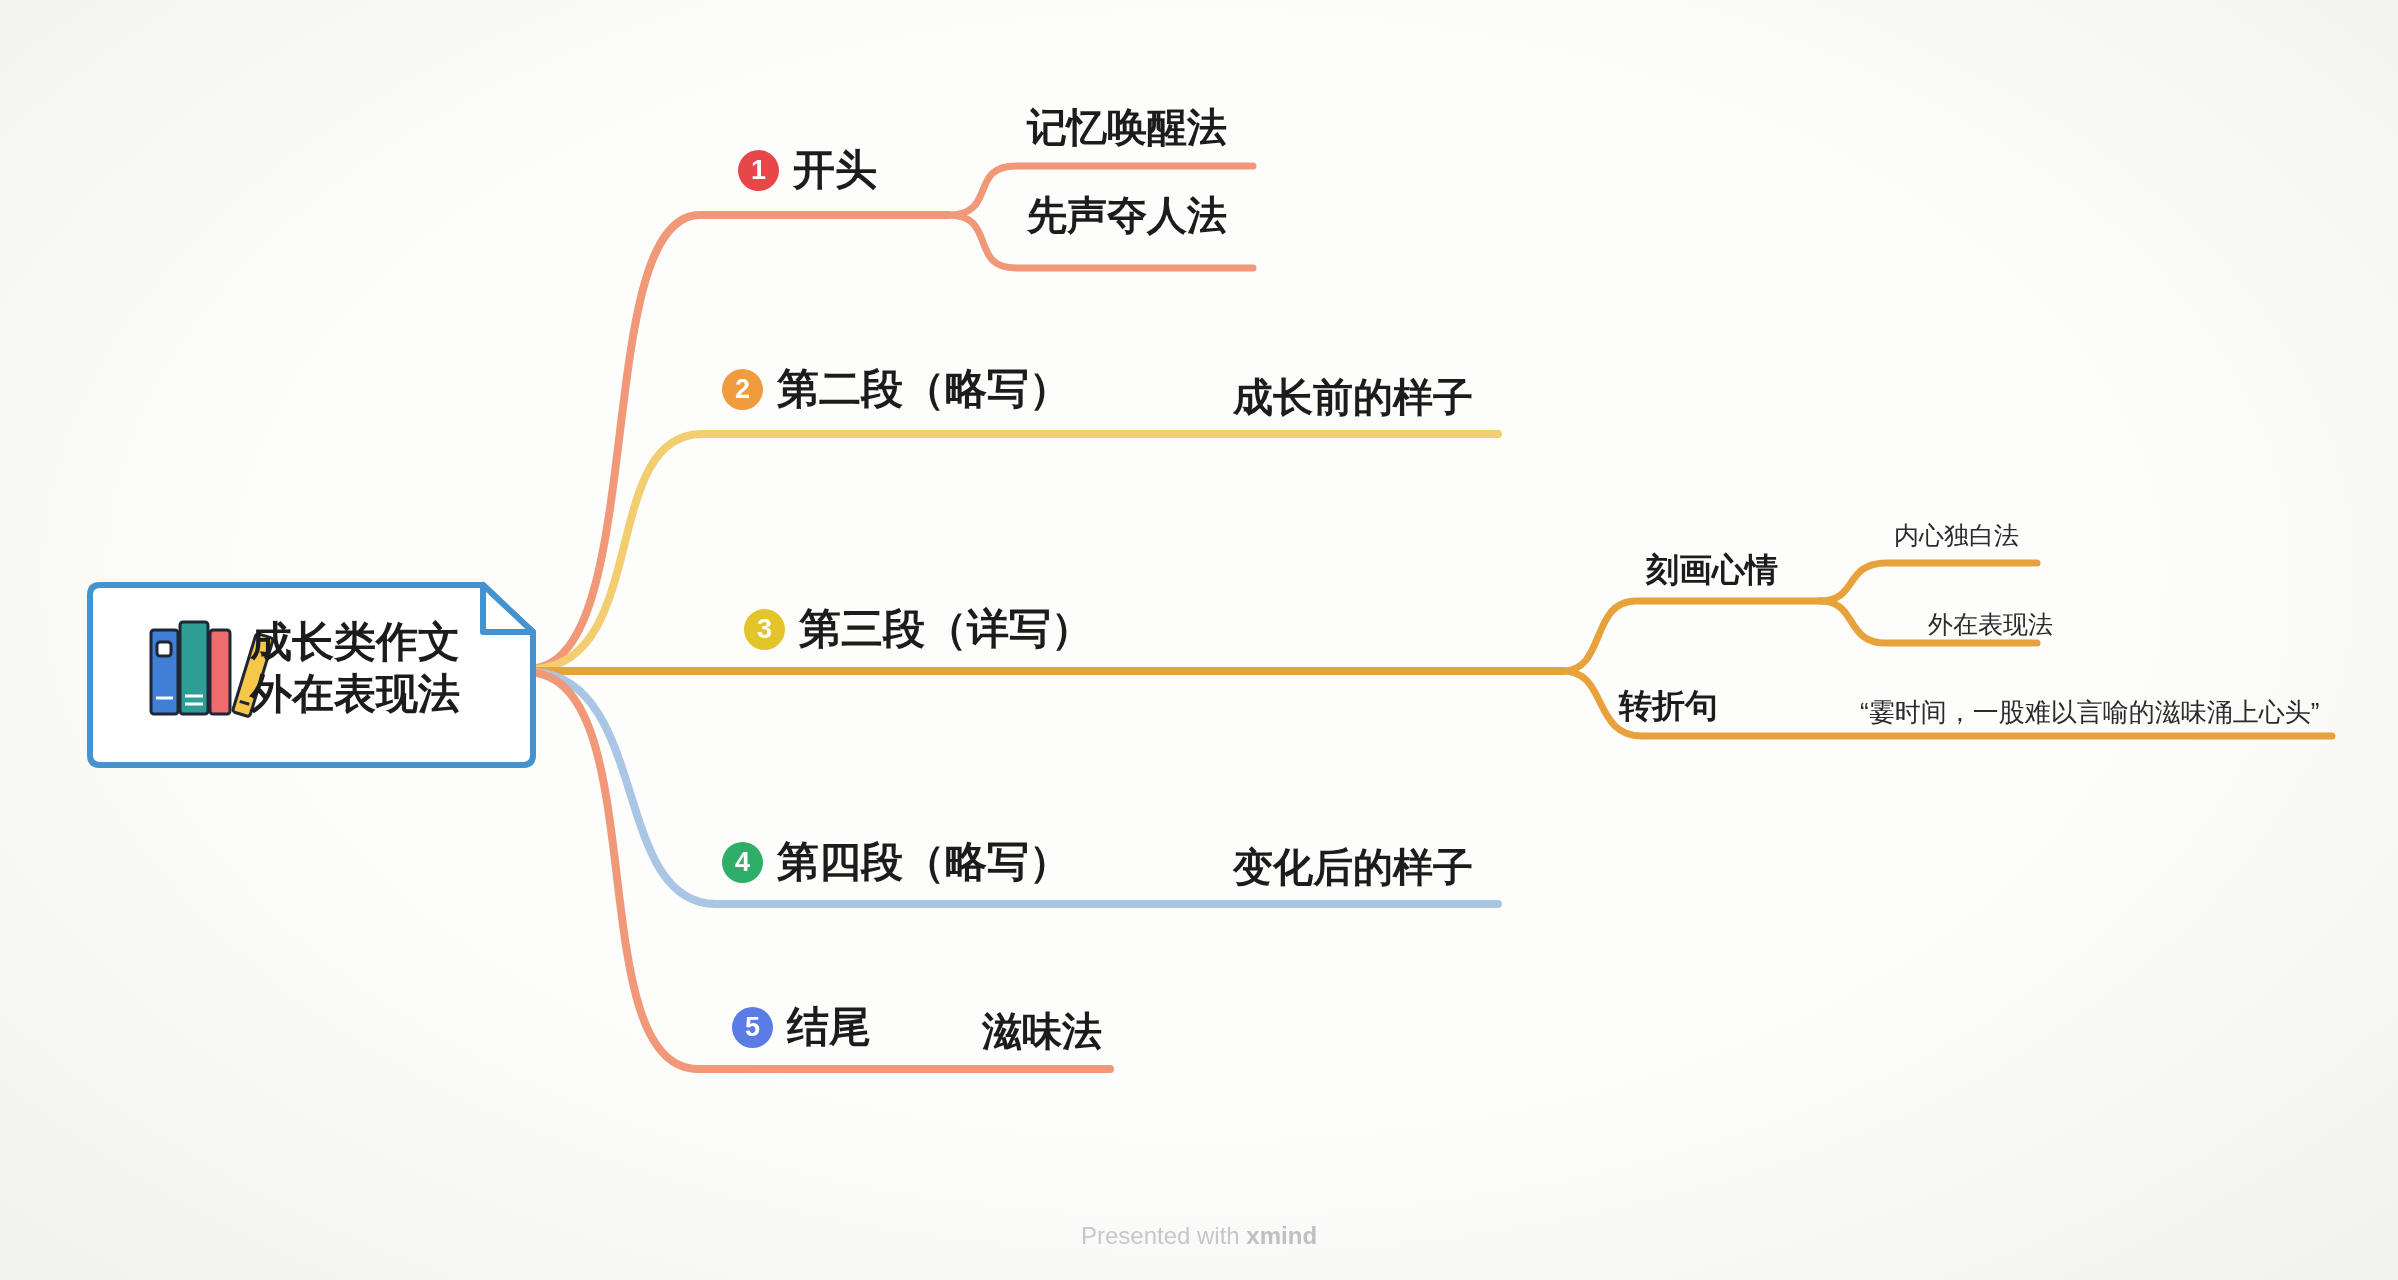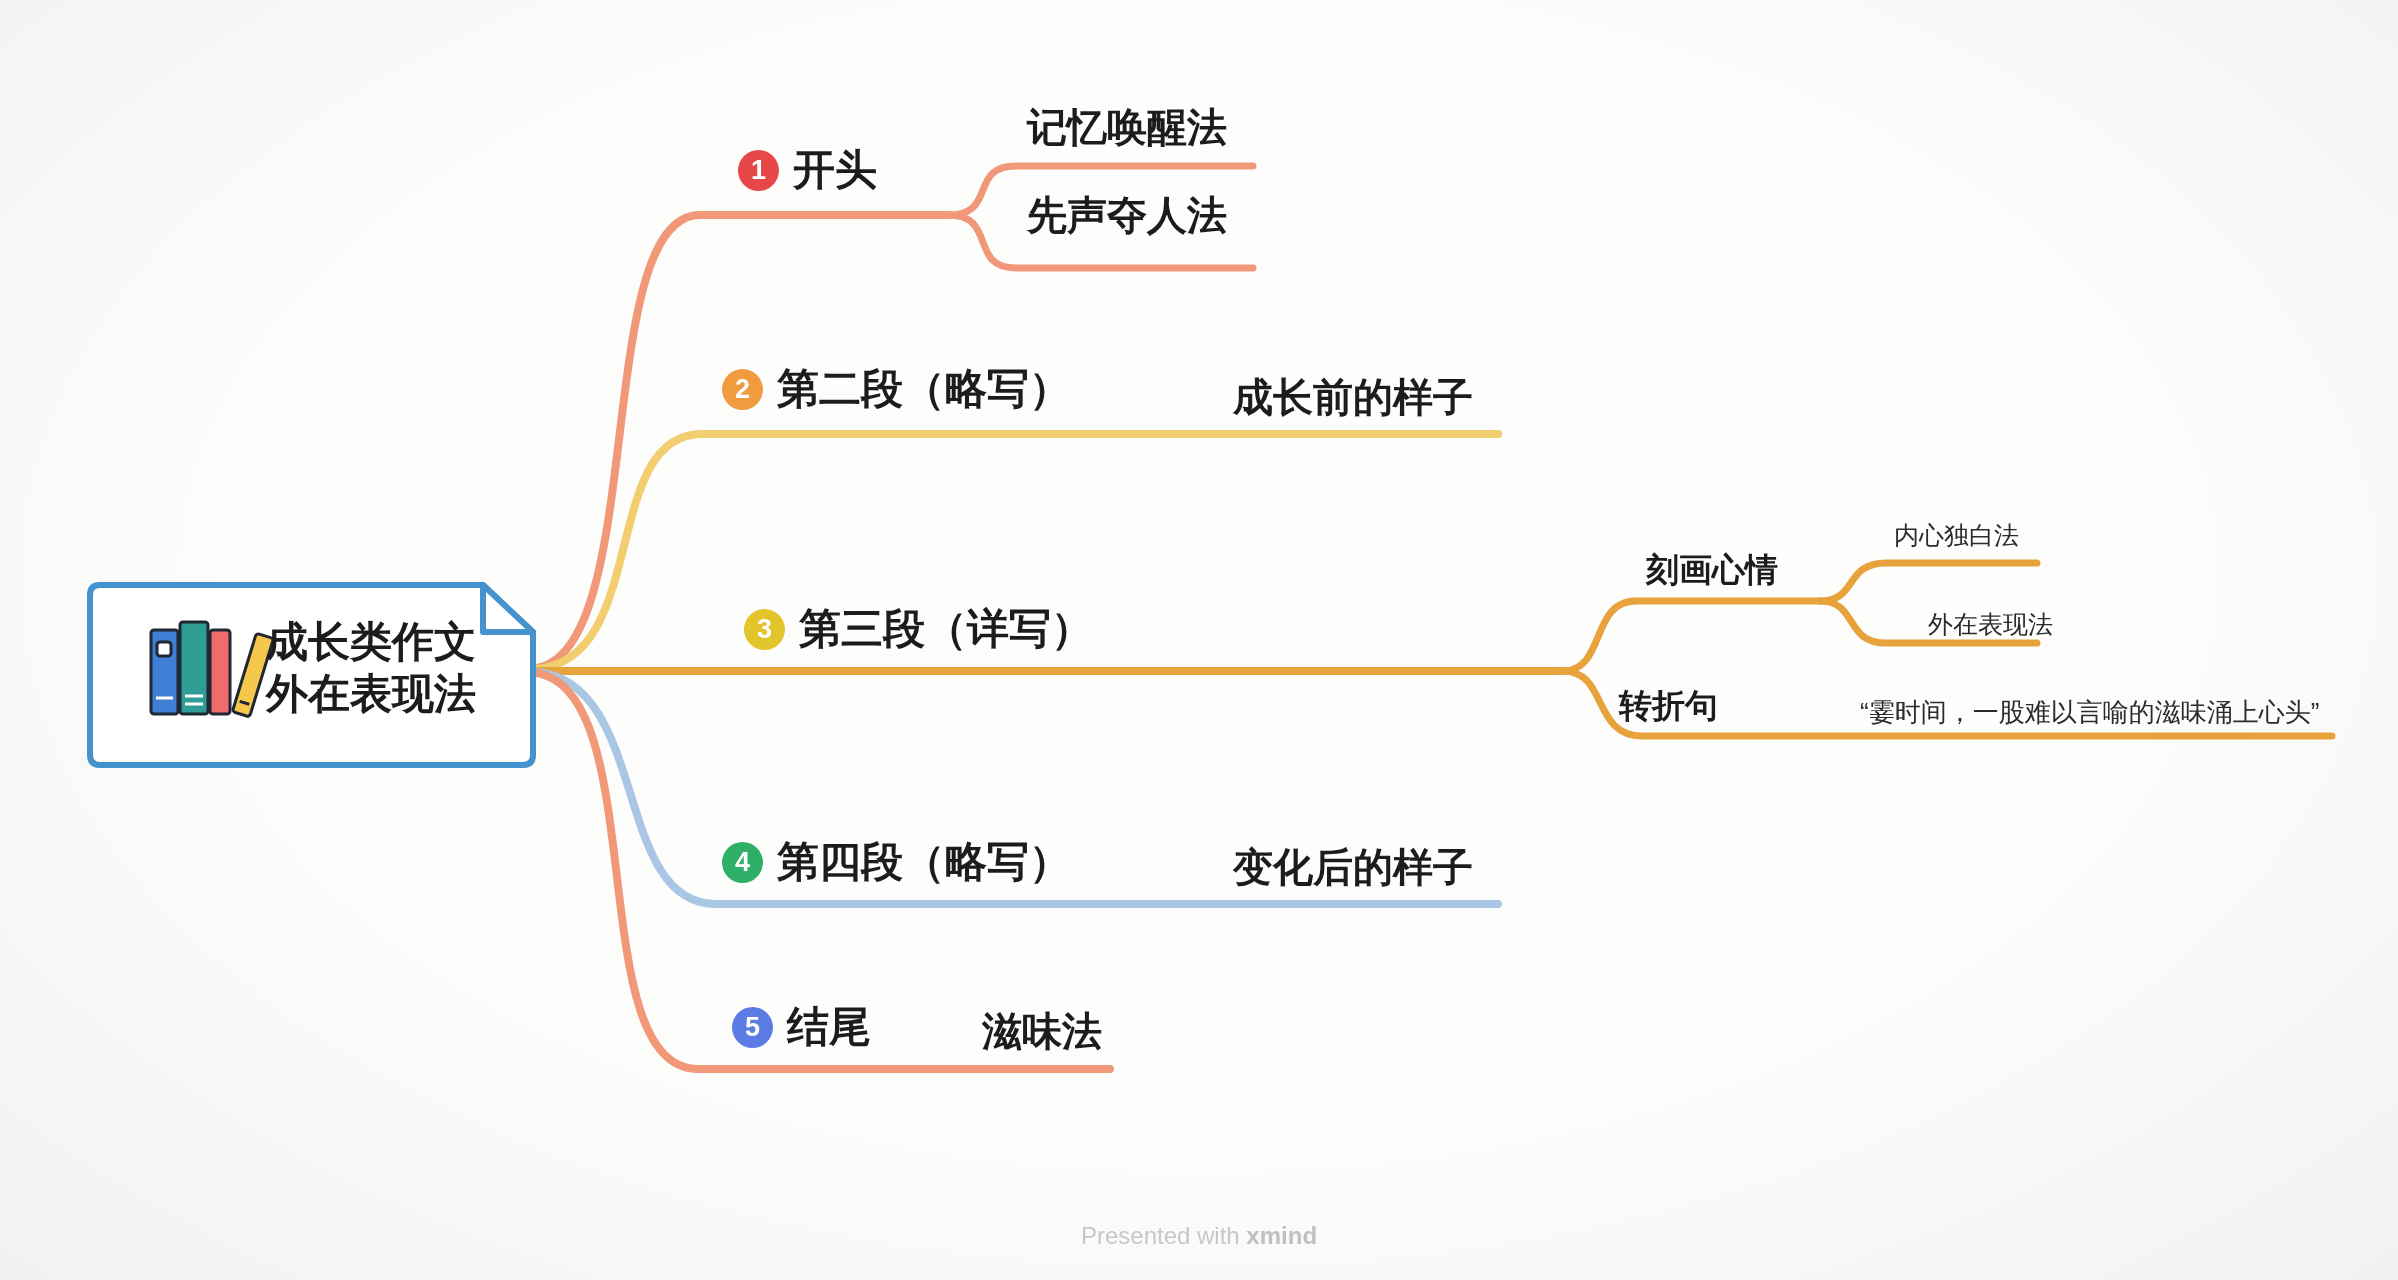--- a/index.html
+++ b/index.html
@@ -24,21 +24,21 @@
   .b3{background:#E3C42A;}
   .b4{background:#2FAE68;}
   .b5{background:#5B7CE4;}
   .lbl-xl{font-size:42px;font-weight:bold;color:#1C1C1C;white-space:nowrap;}
   .lbl-lg{font-size:40px;font-weight:bold;color:#1C1C1C;white-space:nowrap;}
   .lbl-md{font-size:33px;font-weight:bold;color:#1C1C1C;white-space:nowrap;}
   .lbl-sm{font-size:25px;font-weight:normal;color:#2b2b2b;white-space:nowrap;}
   .quote{font-size:26px;font-weight:normal;color:#2b2b2b;white-space:nowrap;}
   .root-title{
     position:absolute;left:250px;top:616px;width:226px;
-    text-align:right;font-size:42px;font-weight:bold;color:#1C1C1C;
+    text-align:left;font-size:42px;font-weight:bold;color:#1C1C1C;
     line-height:52px;white-space:nowrap;
   }
   .watermark{
     position:absolute;left:50%;top:1222px;transform:translateX(-50%);
     font-size:24px;color:#C7C7CB;white-space:nowrap;
   }
   .watermark b{color:#BFBFC4;}
 </style>
 </head>
 <body>

